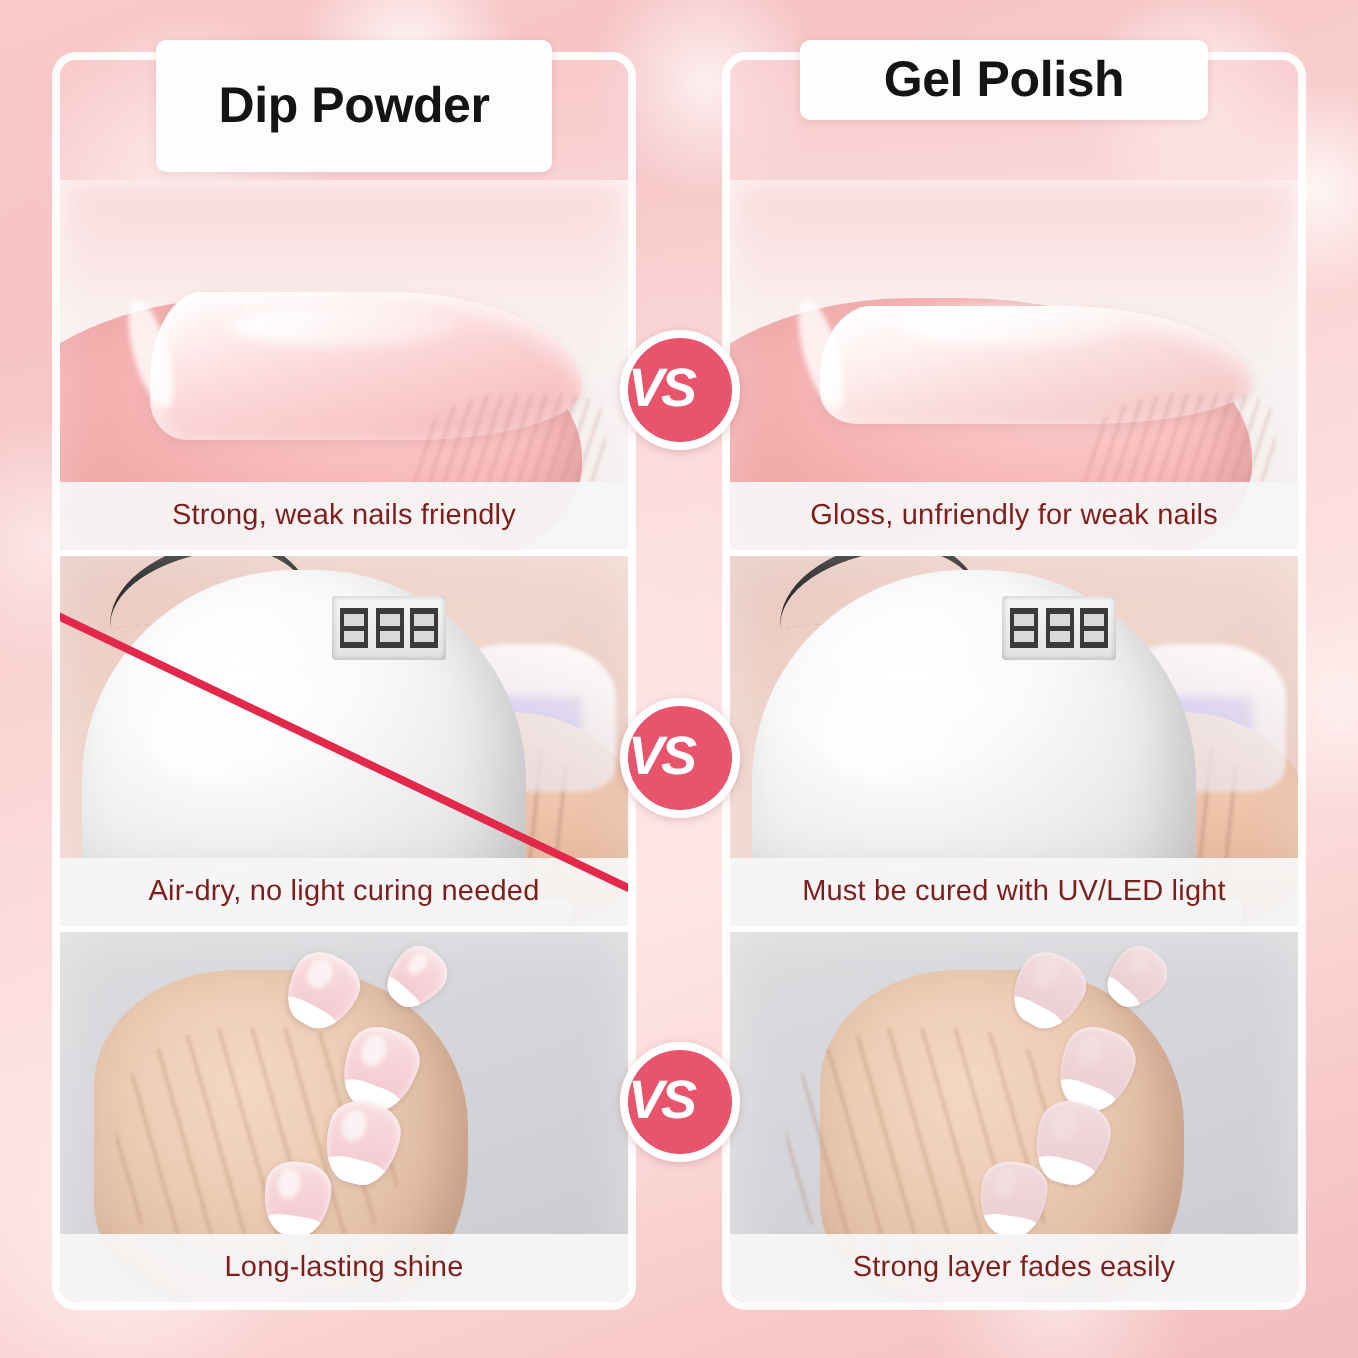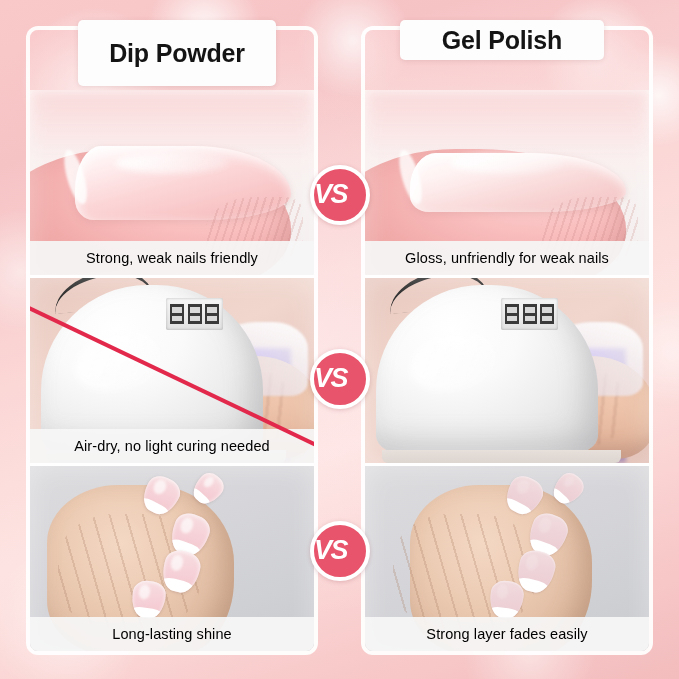--- a/index.html
+++ b/index.html
@@ -76,21 +76,21 @@
   }
 
   .caption {
     position: absolute;
     left: 0; right: 0; bottom: 0;
     height: 34px;
     display: flex;
     align-items: center;
     justify-content: center;
     background: rgba(246,246,246,0.93);
-    color: #000000;
+    color: #7f1d1d;
     font-size: 14.5px;
     letter-spacing: 0.1px;
     z-index: 6;
   }
 
   
   .header-pill {
     position: absolute;
     top: 20px;
     background: #fdfdfd;
@@ -514,20 +514,21 @@
             <div class="lamp-gloss"></div>
             <div class="lamp-display">
               <div class="seg"></div>
                 <div class="seg"></div>
                 <div class="seg"></div>
             </div>
             <div class="lamp-base"></div>
           </div>
           <div class="vignette"></div>
         </div>
+        <div class="caption">Must be cured with UV/LED light</div>
       </div>
 
       <div class="panel">
         <div class="photo">
           <div class="hand-scene hand-r dull">
             <div class="palm palm-r"></div>
             <div class="knuckles"></div>
             <div class="nail n5">
                 <span class="nail-gloss"></span>
               </div>

